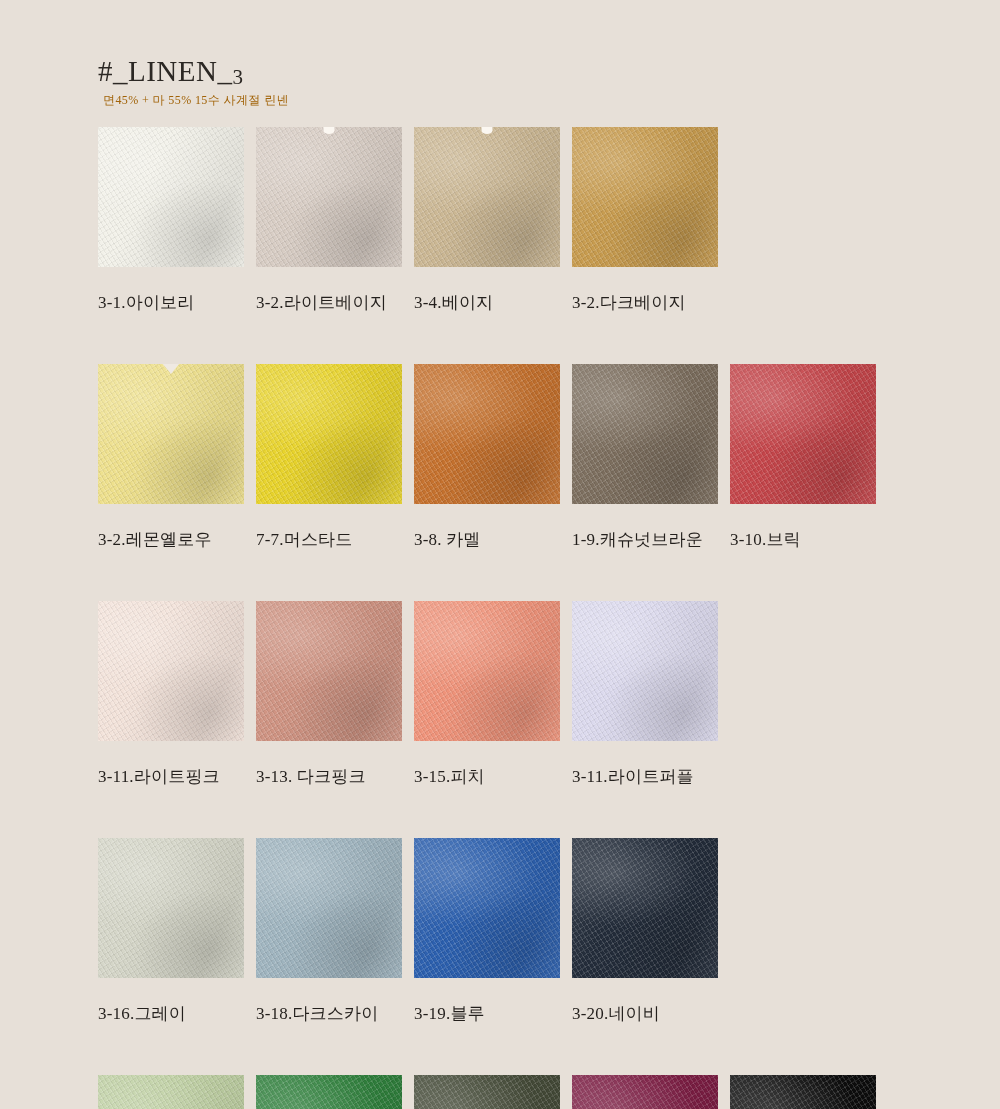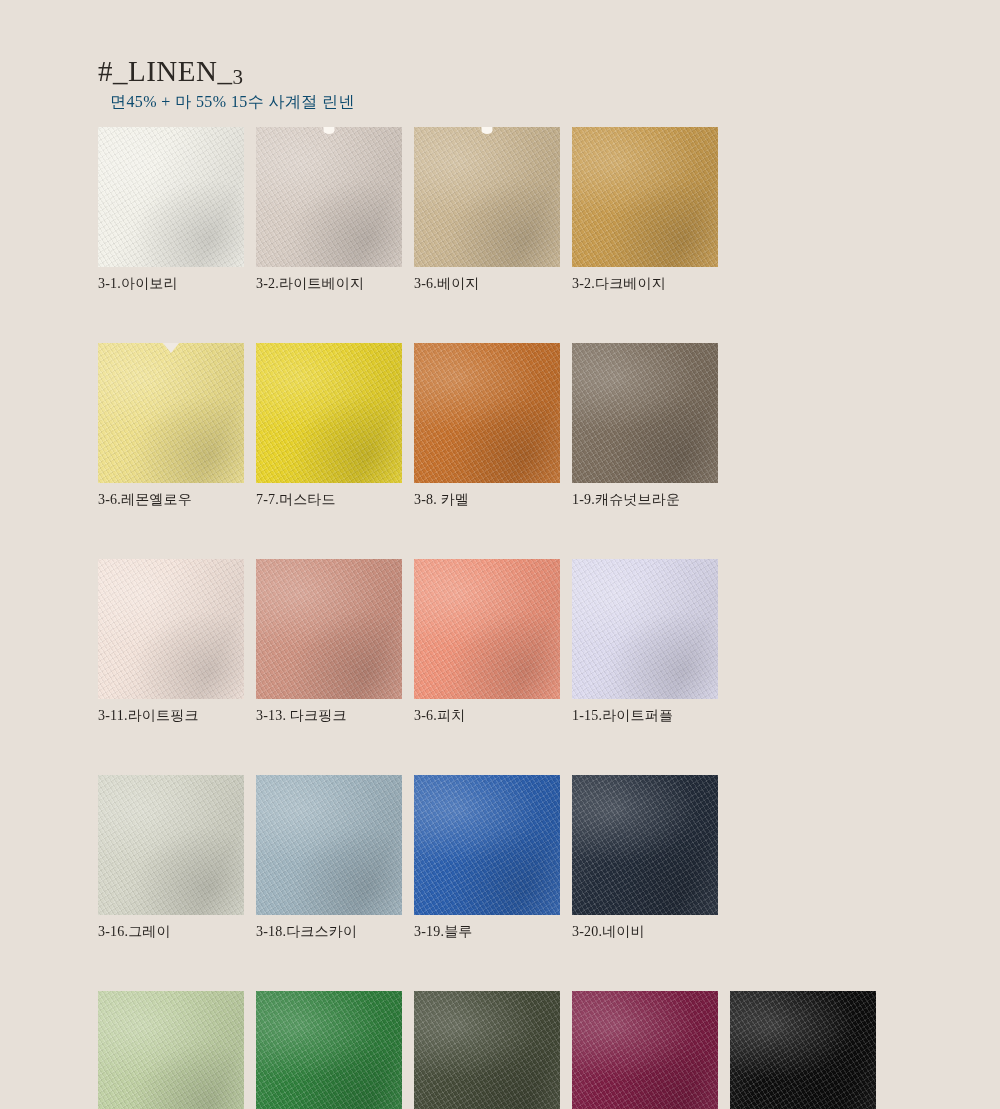--- a/index.html
+++ b/index.html
@@ -42,23 +42,23 @@
     font-weight: 400;
   }
   .title .sub3 {
     font-size: 21px;
     vertical-align: -3px;
     letter-spacing: 0;
   }
 
   .subtitle {
     font-family: "Liberation Serif", "DejaVu Serif", serif;
-    font-size: 16px;
-    color: #0c4a6e;
-    margin: 4px 0 0 12px;
+    font-size: 12px;
+    color: #a16207;
+    margin: 4px 0 0 5px;
     letter-spacing: 0.4px;
     white-space: nowrap;
   }
 
   .grid {
     position: absolute;
     left: 98px;
     top: 127px;
     width: 814px;
   }
@@ -119,23 +119,23 @@
   .notch.dot {
     width: 11px; height: 7px;
     border: none;
     background: #fbf7f1;
     border-radius: 0 0 60% 60%;
     top: 0;
   }
 
   .label {
     font-family: "Liberation Serif", "DejaVu Serif", serif;
-    font-size: 14px;
+    font-size: 17px;
     color: #231f1c;
-    margin-top: 8px;
+    margin-top: 24px;
     letter-spacing: 0.2px;
     white-space: nowrap;
   }
 </style>
 </head>
 <body>
 
 <div class="sheet">
 
   <div class="header">
@@ -152,63 +152,67 @@
         <div class="cell">
           <div class="swatch" style="background-color: rgb(216, 205, 196);">
             <span class="notch dot"></span>
           </div>
           <div class="label">3-2.라이트베이지</div>
         </div>
         <div class="cell">
           <div class="swatch" style="background-color: rgb(203, 183, 147);">
             <span class="notch dot"></span>
           </div>
-          <div class="label">3-6.베이지</div>
+          <div class="label">3-4.베이지</div>
         </div>
         <div class="cell">
           <div class="swatch" style="background-color: rgb(199, 155, 78);"></div>
           <div class="label">3-2.다크베이지</div>
         </div>
       </div>
       <div class="row">
         <div class="cell">
           <div class="swatch" style="background-color: rgb(238, 224, 140);">
             <span class="notch"></span>
           </div>
-          <div class="label">3-6.레몬옐로우</div>
+          <div class="label">3-2.레몬옐로우</div>
         </div>
         <div class="cell">
           <div class="swatch" style="background-color: rgb(232, 211, 43);"></div>
           <div class="label">7-7.머스타드</div>
         </div>
         <div class="cell">
           <div class="swatch" style="background-color: rgb(197, 113, 45);"></div>
           <div class="label">3-8. 카멜</div>
         </div>
         <div class="cell">
           <div class="swatch" style="background-color: rgb(124, 110, 94);"></div>
           <div class="label">1-9.캐슈넛브라운</div>
         </div>
+        <div class="cell">
+          <div class="swatch" style="background-color: rgb(196, 69, 74);"></div>
+          <div class="label">3-10.브릭</div>
+        </div>
       </div>
       <div class="row">
         <div class="cell">
           <div class="swatch" style="background-color: rgb(243, 227, 218);"></div>
           <div class="label">3-11.라이트핑크</div>
         </div>
         <div class="cell">
           <div class="swatch" style="background-color: rgb(207, 147, 130);"></div>
           <div class="label">3-13. 다크핑크</div>
         </div>
         <div class="cell">
           <div class="swatch" style="background-color: rgb(239, 147, 122);"></div>
-          <div class="label">3-6.피치</div>
+          <div class="label">3-15.피치</div>
         </div>
         <div class="cell">
           <div class="swatch" style="background-color: rgb(220, 218, 238);"></div>
-          <div class="label">1-15.라이트퍼플</div>
+          <div class="label">3-11.라이트퍼플</div>
         </div>
       </div>
       <div class="row">
         <div class="cell">
           <div class="swatch" style="background-color: rgb(213, 214, 200);"></div>
           <div class="label">3-16.그레이</div>
         </div>
         <div class="cell">
           <div class="swatch" style="background-color: rgb(159, 180, 191);"></div>
           <div class="label">3-18.다크스카이</div>

